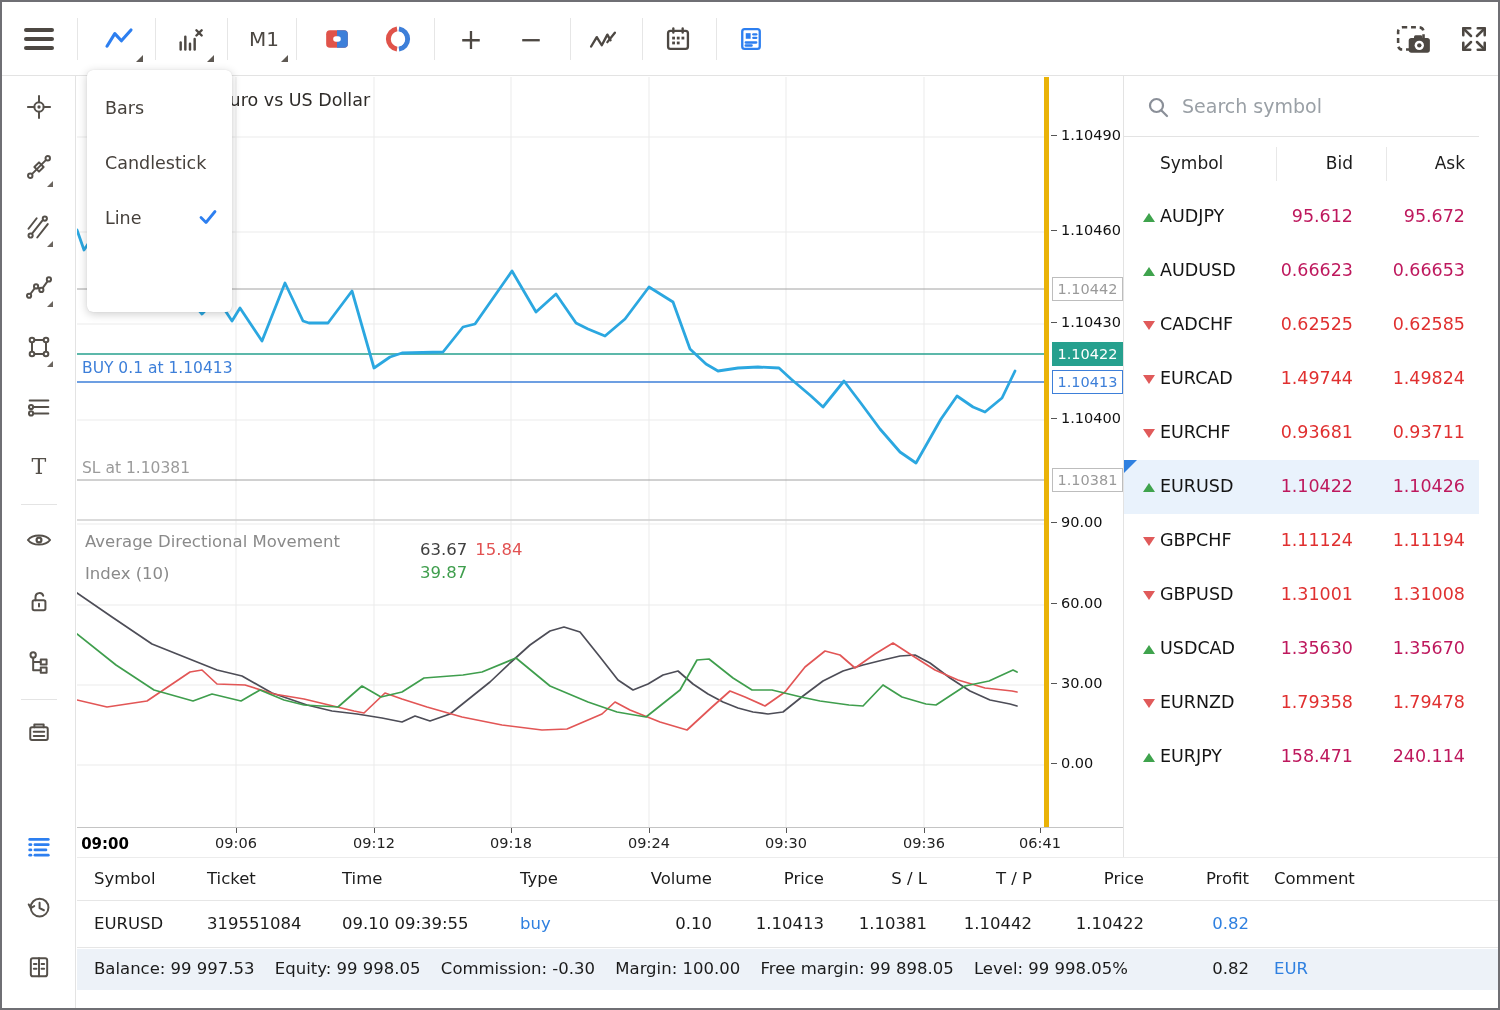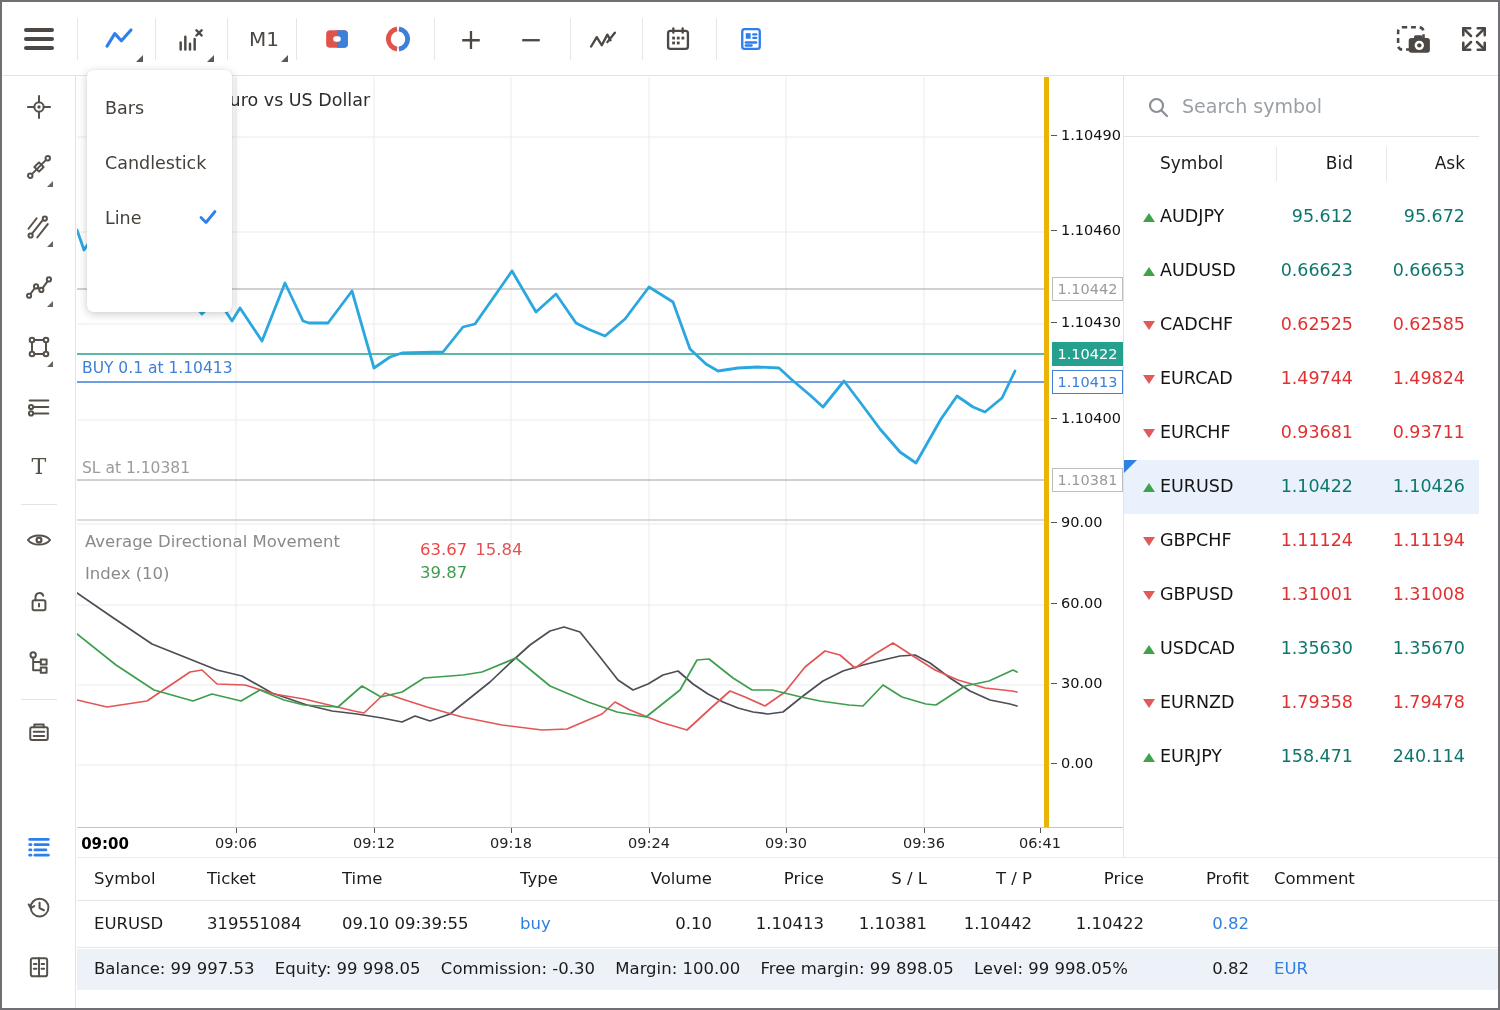--- a/index.html
+++ b/index.html
@@ -36,21 +36,21 @@
   .time-axis { position:absolute; left:0; top:751px; width:1046px; height:30px; border-top:1px solid #c4c4c4; }
   .ta-label { position:absolute; top:7px; transform:translateX(-50%); font-size:14.5px; color:#222; white-space:nowrap; }
   .ta-label.bold { font-weight:bold; font-size:15px; color:#000; }
   .ta-tick { position:absolute; top:0; width:1px; height:5px; background:#555; }
 
   .chart-title { position:absolute; left:57px; top:14px; font-size:17.5px; color:#2e2b28; z-index:5; }
   .buy-label { position:absolute; left:5px; top:283px; font-size:15.5px; color:#3d7fd9; z-index:5; }
   .sl-label  { position:absolute; left:5px; top:383px; font-size:15.5px; color:#9b9b9b; z-index:5; }
   .adx-name { position:absolute; left:8px; top:450px; font-size:16.5px; color:#8a8a8a; line-height:32px; z-index:5; }
   .adx-vals { position:absolute; left:343px; top:464px; font-size:16.5px; z-index:5; }
-  .adx-vals .v-adx { color:#ef4444; }
+  .adx-vals .v-adx { color:#404040; }
   .adx-vals .v-red { color:#e25252; margin-left:8px; }
   .adx-vals .v-green { color:#3f9e4d; display:block; margin-top:4px; }
 
   
   .dropdown { position:absolute; left:85px; top:68px; width:145px; height:242px; background:#fff; border-radius:6px; box-shadow:0 2px 10px rgba(0,0,0,.2), 0 0 1px rgba(0,0,0,.15); z-index:60; padding-top:10px; }
   .dd-item { position:relative; height:55px; display:flex; align-items:center; padding-left:18px; font-size:17.5px; color:#46413c; cursor:pointer; }
   .dd-check { position:absolute; right:14px; top:18px; }
 
   
   .market { position:absolute; left:1121px; top:74px; width:356px; height:781px; background:#fff; border-left:1px solid #e3e3e3; }
@@ -66,21 +66,21 @@
   #mw-rows { position:absolute; left:0; top:114px; width:100%; }
   .mw-row { position:relative; height:54px; cursor:pointer; }
   .mw-row.selected { background:#e9f2fc; }
   .mw-row.selected::before { content:""; position:absolute; left:0; top:0; width:0; height:0; border-top:13px solid #2f80e0; border-right:13px solid transparent; }
   .mw-arrow { position:absolute; left:19px; top:23px; width:0; height:0; }
   .mw-arrow.up { border-left:6.5px solid transparent; border-right:6.5px solid transparent; border-bottom:9px solid #3fa34d; }
   .mw-arrow.down { border-left:6.5px solid transparent; border-right:6.5px solid transparent; border-top:9px solid #e05a5a; }
   .mw-sym { position:absolute; left:36px; top:16px; font-size:17.5px; color:#141414; }
   .mw-bid { position:absolute; right:126px; top:16px; font-size:17.5px; }
   .mw-ask { position:absolute; right:14px; top:16px; font-size:17.5px; }
-  .val-up { color:#0f766e; } .val-down { color:#e03030; }
+  .val-up { color:#be185d; } .val-down { color:#e03030; }
 
   
   .trade { position:absolute; left:75px; top:855px; width:1423px; height:92px; background:#fff; border-top:1px solid #ececec; font-size:16.5px; color:#1b1b1b; }
   .t-head { position:absolute; top:0; height:43px; width:100%; border-bottom:1px solid #e6e6e6; }
   .t-row  { position:absolute; top:43px; height:47px; width:100%; border-bottom:1px solid #e6e6e6; }
   .t-head > span, .t-row > span { position:absolute; top:11px; white-space:nowrap; }
   .t-row > span { top:13px; }
   .c1 { left:17px; }  .c2 { left:130px; } .c3 { left:265px; } .c4 { left:443px; }
   .c5 { left:540px; width:95px; text-align:right; }
   .c6 { left:655px; width:92px; text-align:right; }

